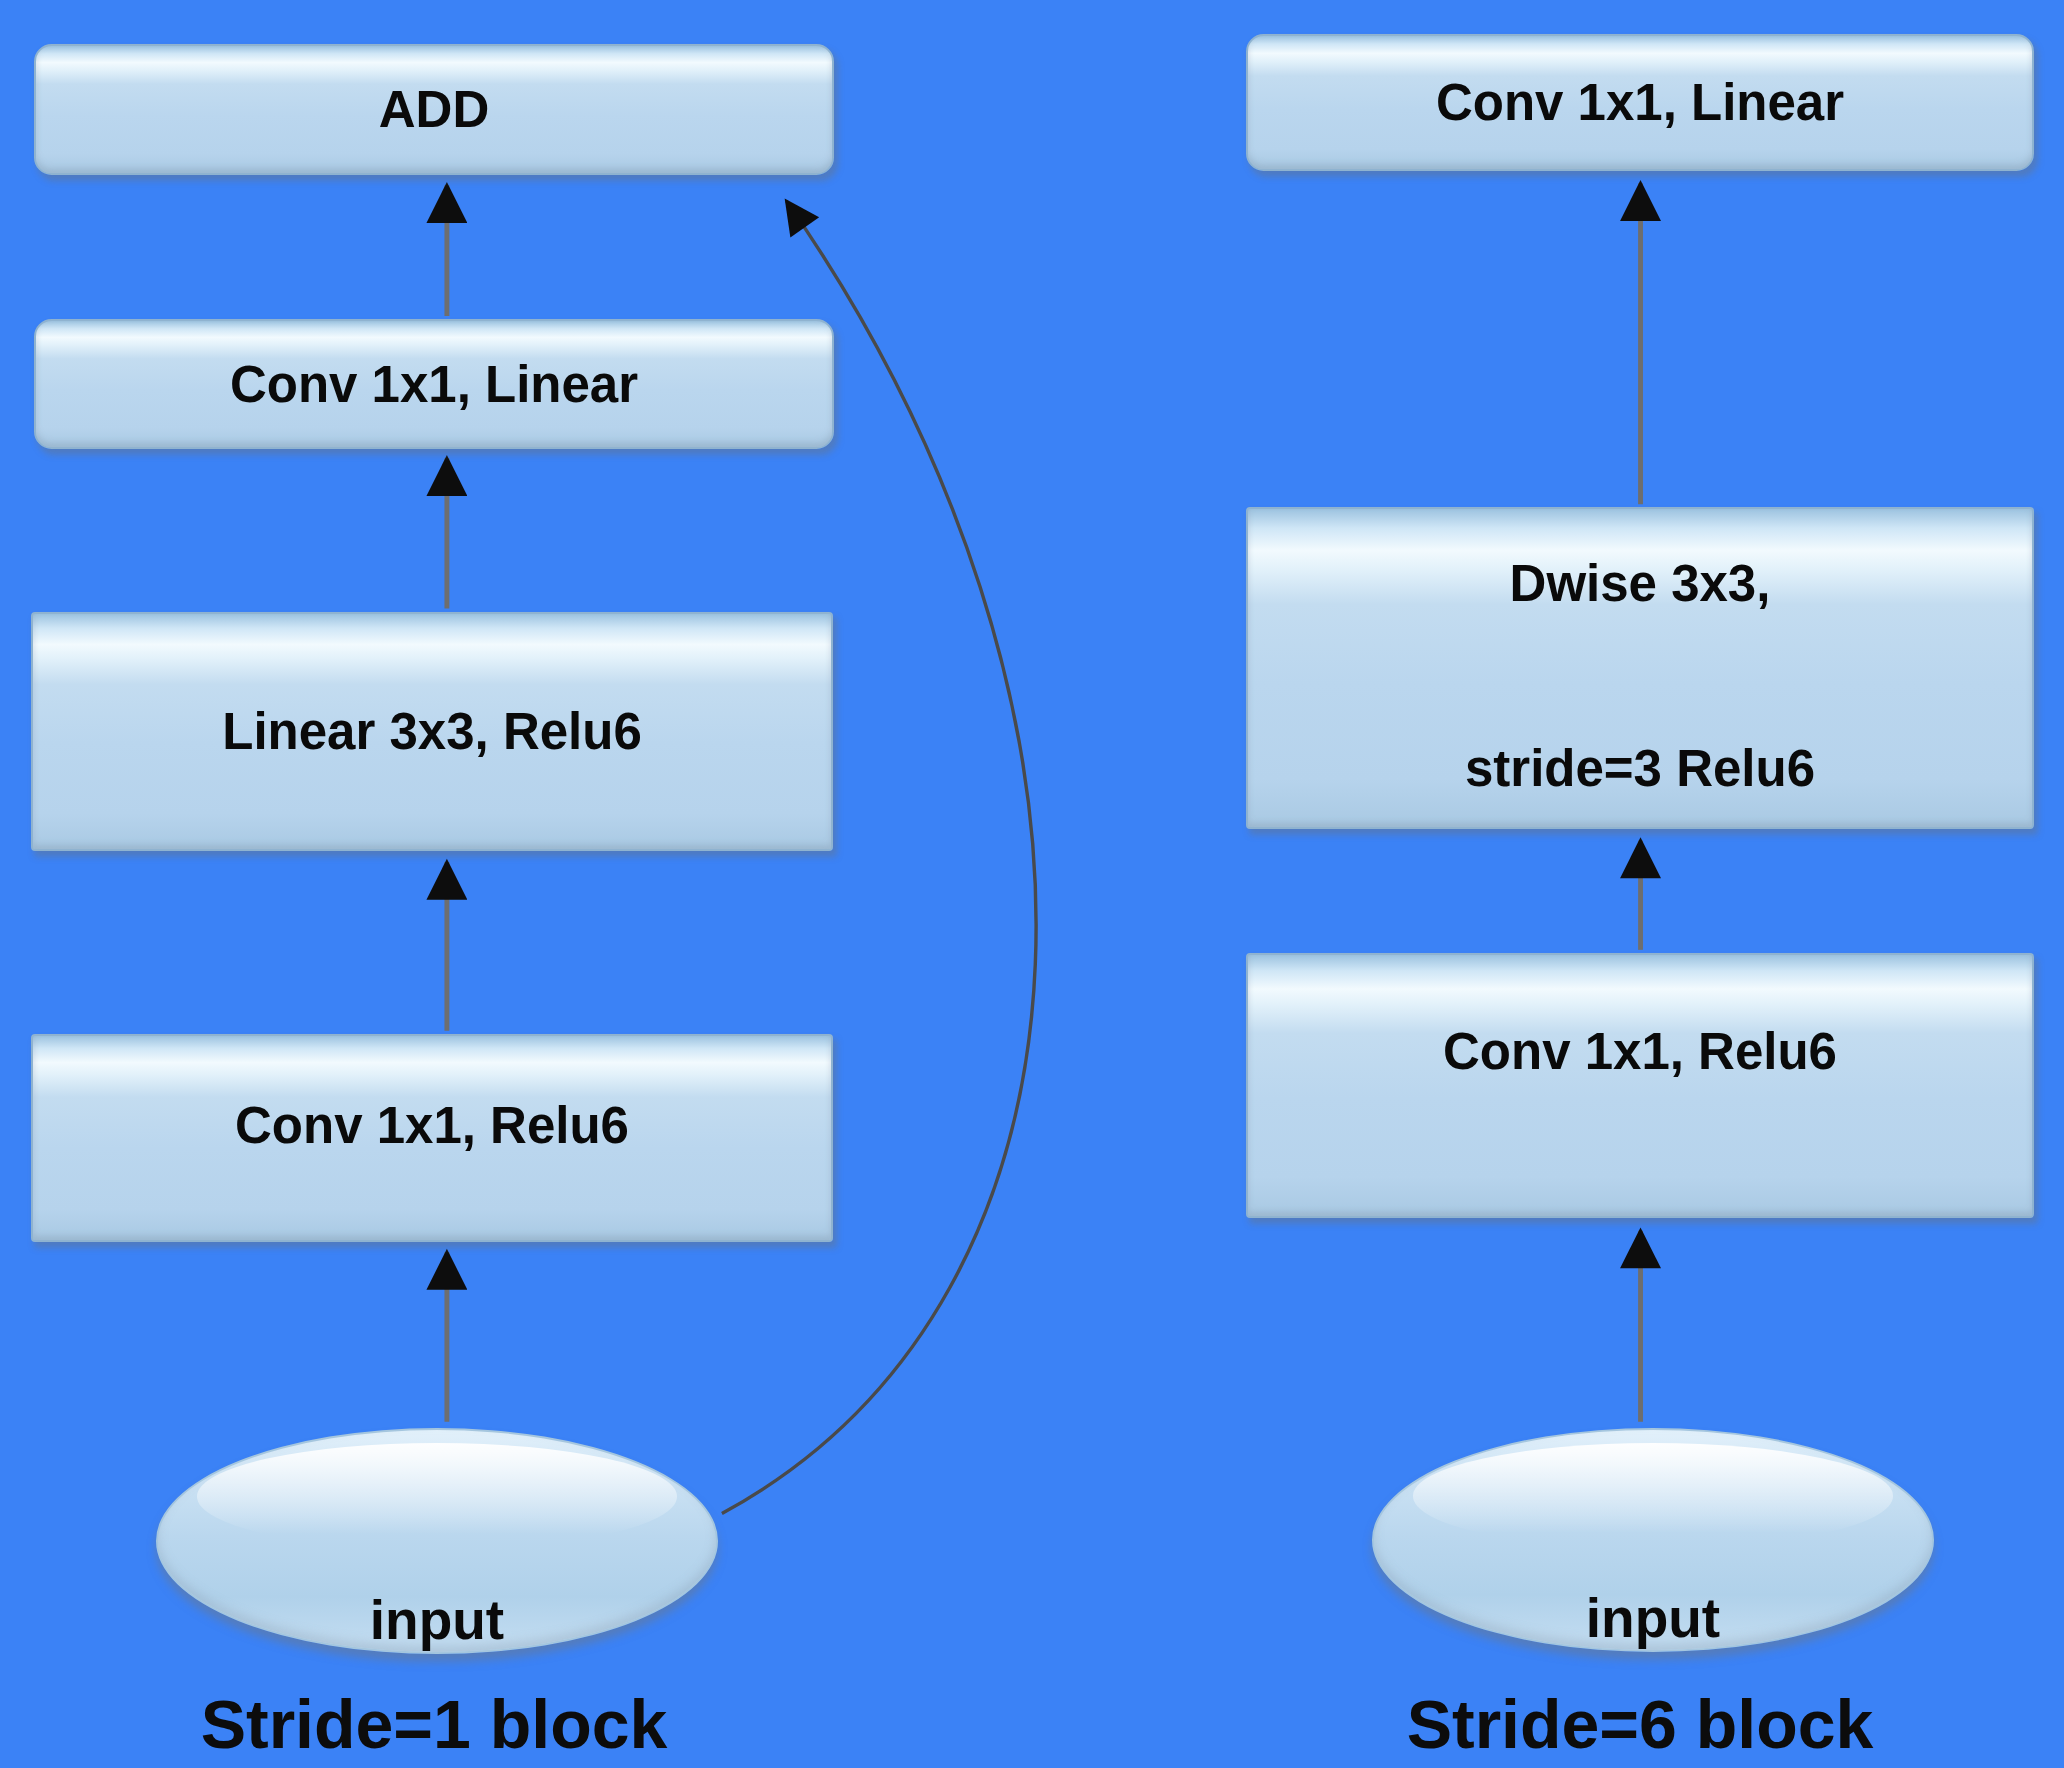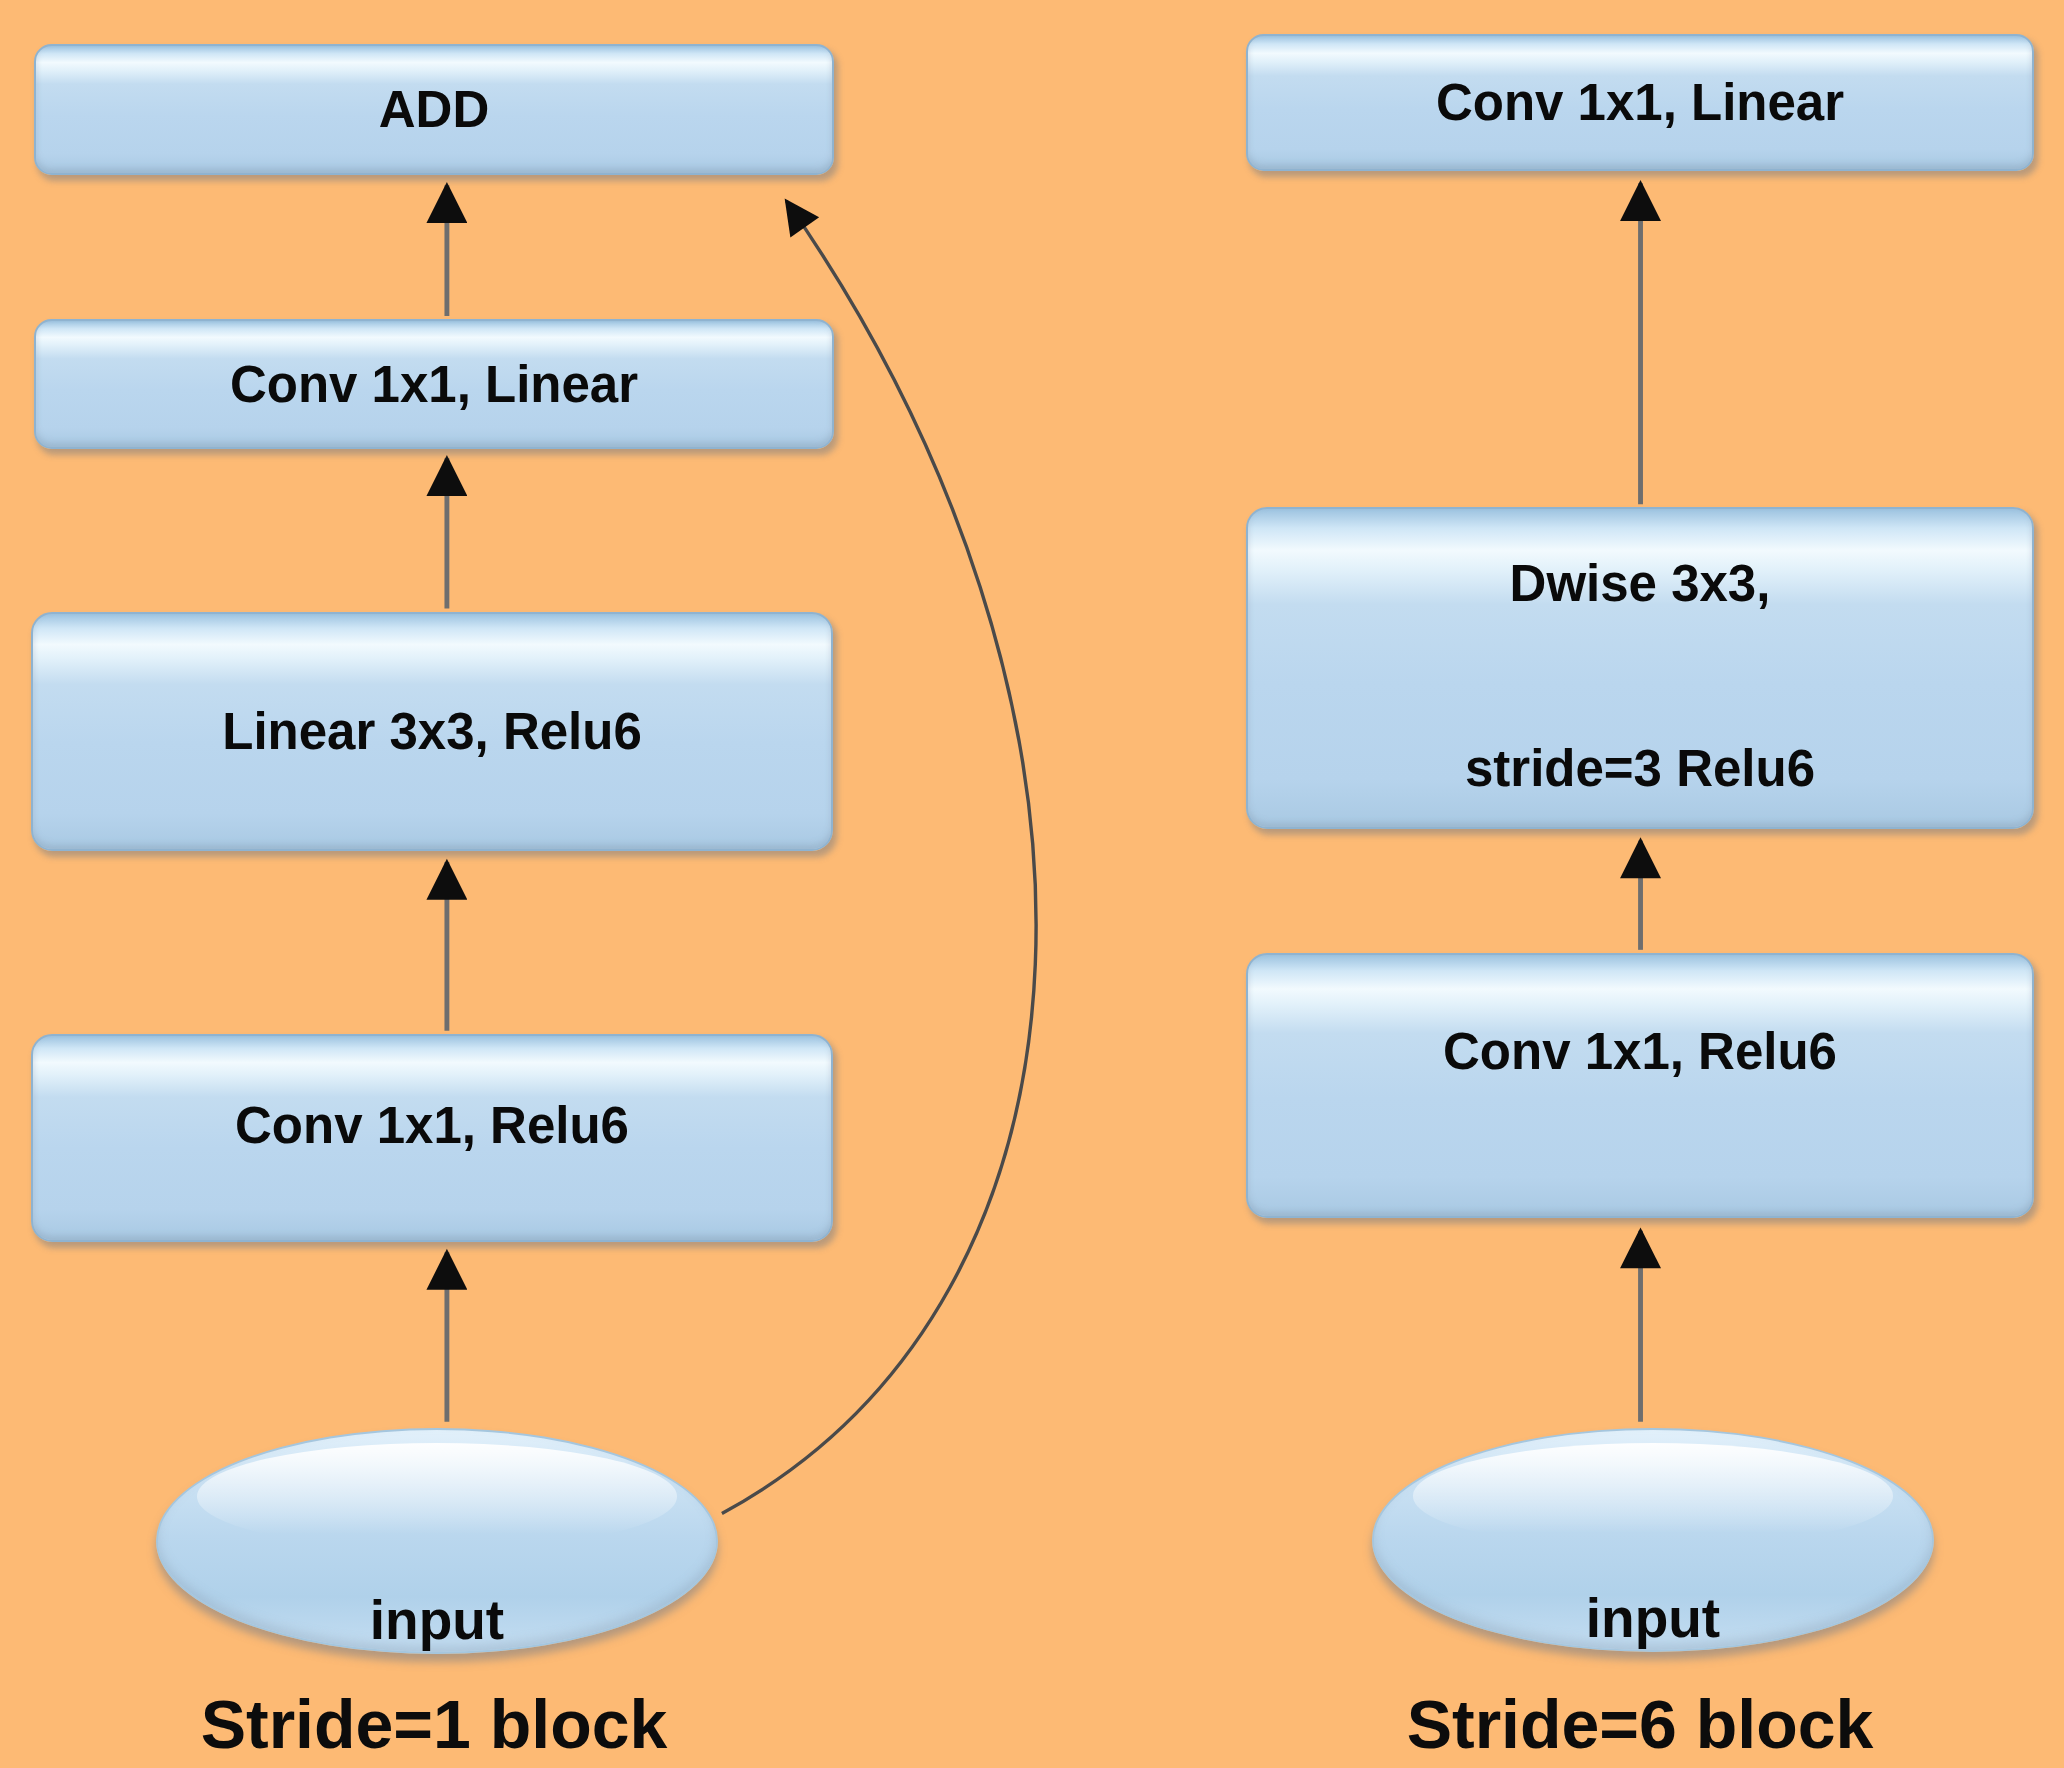--- a/index.html
+++ b/index.html
@@ -5,21 +5,21 @@
   html, body {
     margin: 0;
     padding: 0;
     background: #ffffff;
     font-family: "Liberation Sans", sans-serif;
   }
   .canvas {
     position: relative;
     width: 2065px;
     height: 1768px;
-    background: #fdba74;
+    background: #3b82f6;
     overflow: hidden;
   }
   svg.arrows {
     position: absolute;
     left: 0; top: 0;
     width: 2065px;
     height: 1768px;
     pointer-events: none;
   }
   .node {
@@ -39,21 +39,21 @@
       #e2f1fa 19%,
       #c3dcf0 30%,
       #bad6ee 55%,
       #b6d3ec 85%,
       #a9c9e3 100%);
     border: 2px solid #8fb3d0;
     box-shadow: 3.9px 5.9px 6.8px rgba(105,115,130,0.45),
                 inset 0 -3.9px 5.9px rgba(130,150,170,0.35);
   }
   .slim { border-radius: 17.6px; }
-  .big  { border-radius: 21px; }
+  .big  { border-radius: 4px; }
 
   .node.two-line {
     flex-direction: column;
     justify-content: space-between;
     padding: 45px 0 29px 0;
   }
   .bias-up        { padding-bottom: 68px; }
   .bias-up-slight { padding-bottom: 25px; }
 
   .ellipse {

